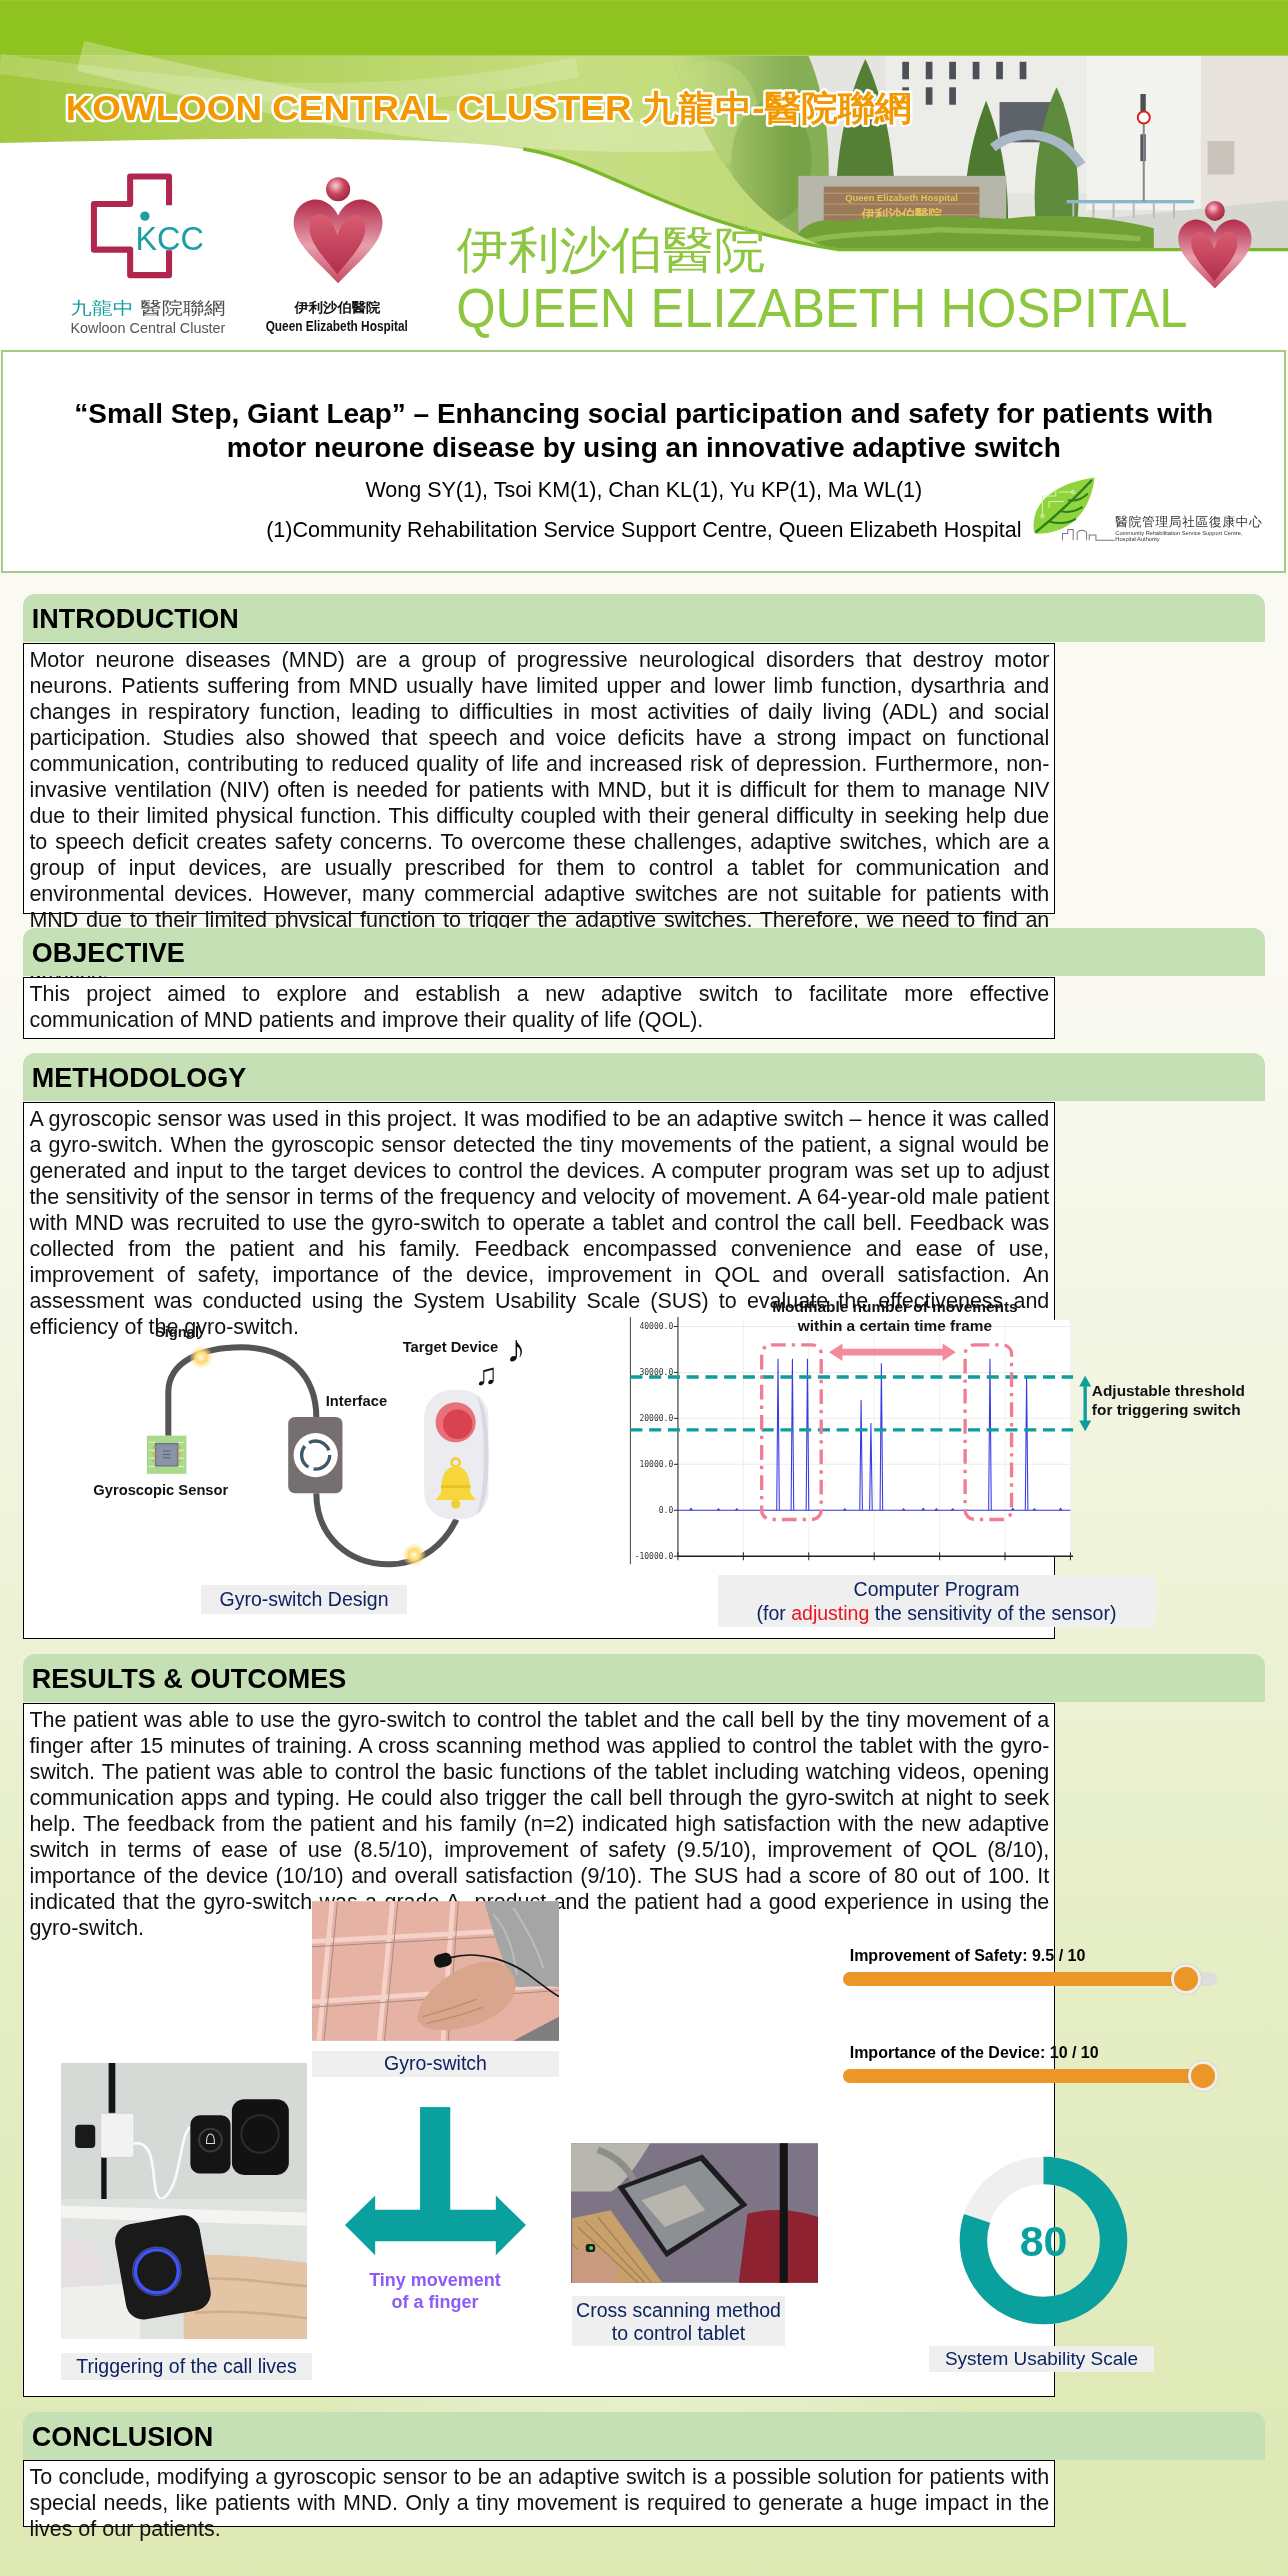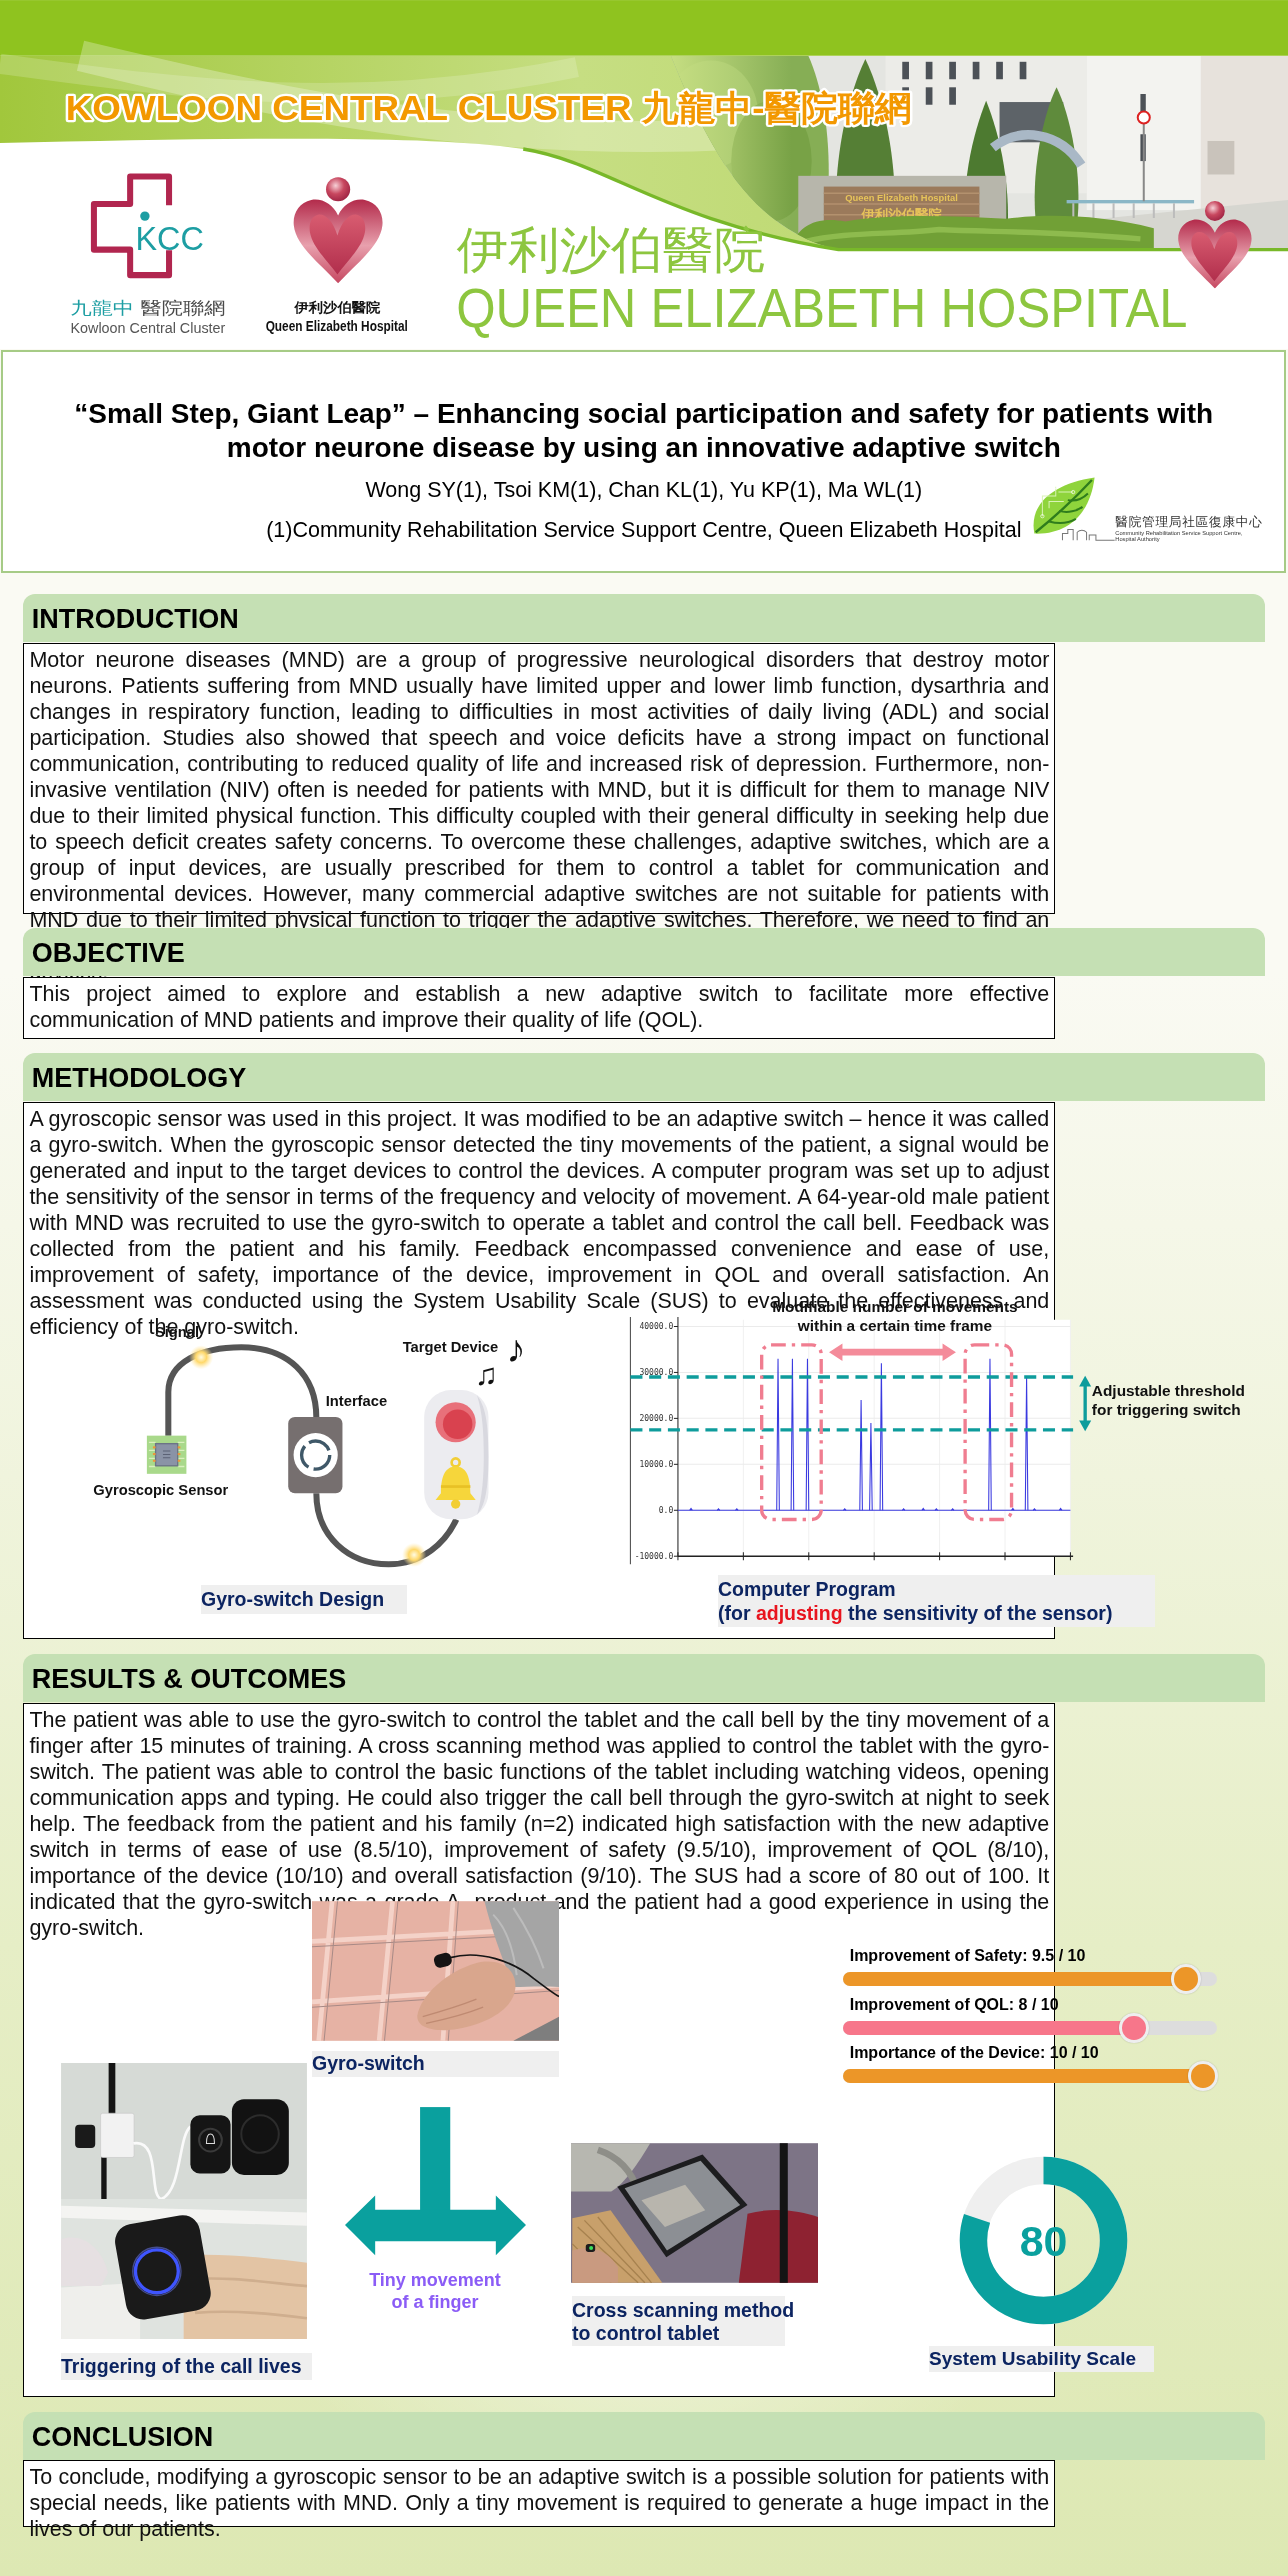--- a/index.html
+++ b/index.html
@@ -14,21 +14,21 @@
 .title-line{position:absolute;left:0;width:1281px;text-align:center;font-weight:bold;font-size:28px;line-height:34px;white-space:nowrap;color:#000}
 .authors,.affil{position:absolute;left:0;width:1281px;text-align:center;font-size:21.5px;line-height:24px;white-space:nowrap;color:#000}
 .crssc-zh{position:absolute;left:1112px;top:164px;font-size:12.7px;line-height:13.4px;color:#333;white-space:nowrap;letter-spacing:0.7px}
 .crssc-en{position:absolute;left:1112px;font-size:5.7px;line-height:6px;color:#333;white-space:nowrap}
 .sec-head{position:absolute;left:23px;width:1242px;height:48px;background:#c5e0b4;border-radius:12px 12px 0 0}
 .sec-head h2{font-size:27px;font-weight:bold;line-height:50px;padding-left:8.7px;color:#000;white-space:nowrap}
 .sec-body{position:absolute;left:23px;width:1032px;border:1.3px solid #000;background:#fff;padding:2.7px 4.7px 0 5.4px}
 .sec-body p{font-size:21.5px;line-height:26px;text-align:justify;color:#111}
 .layer{position:absolute;left:0;top:0;width:0;height:0}
 .fig{position:absolute;display:block}
-.caption{position:absolute;background:#efefef;color:#0c2461;font-weight:bold;font-size:19.5px;white-space:nowrap}
+.caption{position:absolute;background:#efefef;color:#0c2461;font-weight:normal;font-size:19.5px;text-align:center;white-space:nowrap}
 .caption .hl{color:#e8141e}
 .plain-caption{position:absolute;text-align:center;font-weight:bold;font-size:18px;line-height:22px;color:#8b5cf6;white-space:nowrap}
 .dlabel{font-size:22px;font-weight:bold;fill:#111}
 .anno{font-size:23px;font-weight:bold;fill:#111}
 .ytick{font-family:"DejaVu Sans Mono",monospace;font-size:12px;fill:#333}
 #ratings{position:absolute;left:843px;top:1898px;width:374px;height:228px}
 .rating{position:absolute;left:0;width:374px;height:47px}
 .rating-label{position:absolute;left:6.7px;top:0;font-size:16px;font-weight:bold;line-height:19px;color:#000;white-space:nowrap}
 .rating-track{position:absolute;left:0;top:25.5px;width:374px;height:14.8px;border-radius:7.4px;background:#dddddd}
 .rating-fill{position:absolute;left:0;top:0;height:14.8px;border-radius:7.4px}
@@ -417,27 +417,20 @@
   </div>
 
   <div id="ratings">
       <div class="rating" style="top: 48px;">
         <div class="rating-label">Improvement of Safety: 9.5 / 10</div>
         <div class="rating-track" style="background: rgb(221, 221, 221);">
           <div class="rating-fill" style="width: 342px; background: rgb(236, 150, 40);"></div>
           <div class="rating-knob" style="left: 328px; background: rgb(236, 150, 40);"></div>
         </div>
       </div>
-      <div class="rating" style="top: 97px;">
-        <div class="rating-label">Improvement of QOL: 8 / 10</div>
-        <div class="rating-track" style="background: rgb(221, 221, 221);">
-          <div class="rating-fill" style="width: 291px; background: rgb(247, 118, 138);"></div>
-          <div class="rating-knob" style="left: 276px; background: rgb(247, 118, 138);"></div>
-        </div>
-      </div>
       <div class="rating" style="top: 145px;">
         <div class="rating-label">Importance of the Device: 10 / 10</div>
         <div class="rating-track" style="background: rgb(221, 221, 221);">
           <div class="rating-fill" style="width: 360px; background: rgb(236, 150, 40);"></div>
           <div class="rating-knob" style="left: 345px; background: rgb(236, 150, 40);"></div>
         </div>
       </div>
     </div>
 
   <svg id="sus-donut" class="fig" style="left:953px;top:2150px" width="181" height="181" viewBox="0 0 270 270">

